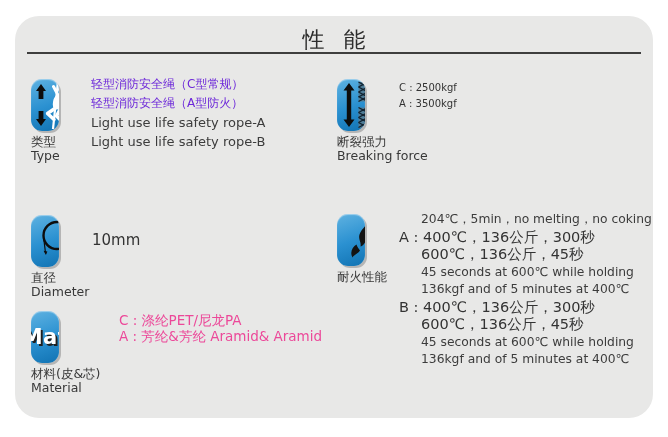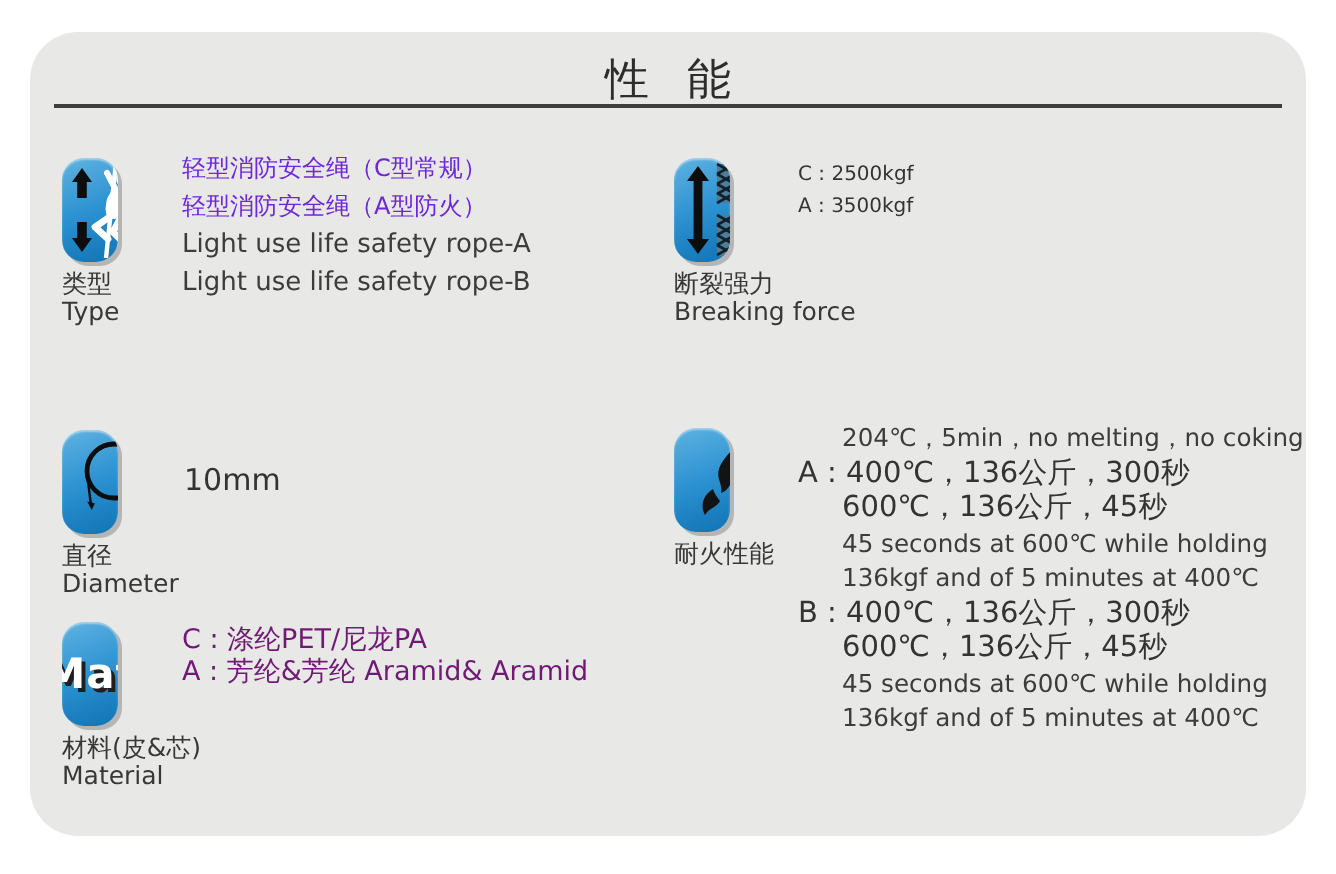--- a/index.html
+++ b/index.html
@@ -35,21 +35,21 @@
     font-size:21px;font-weight:bold;color:#ffffff;letter-spacing:.5px;
     text-shadow:2px 2px 0 #1f1f1f;
   }
 
   
   .text-col{position:absolute;white-space:nowrap;}
   .cn{font-size:12px;line-height:19px;color:#6d28d9;}
   .en{font-size:13px;line-height:19px;color:#3c3c3c;}
   .bf-line{font-size:10px;line-height:15.5px;color:#333;}
   .dia-value{font-size:15px;color:#333;}
-  .mat-line{font-size:13.5px;line-height:15.5px;color:#701a75;}
+  .mat-line{font-size:13.5px;line-height:15.5px;color:#ec4899;margin-left:28px;}
   .fl{line-height:17.5px;}
   .fl.main{font-size:14.5px;color:#333;}
   .fl.sub{font-size:12.3px;color:#3c3c3c;padding-left:22px;}
   .fl.indent{padding-left:22px;}
 </style>
 </head>
 <body>
 
 <div class="stage">
 

